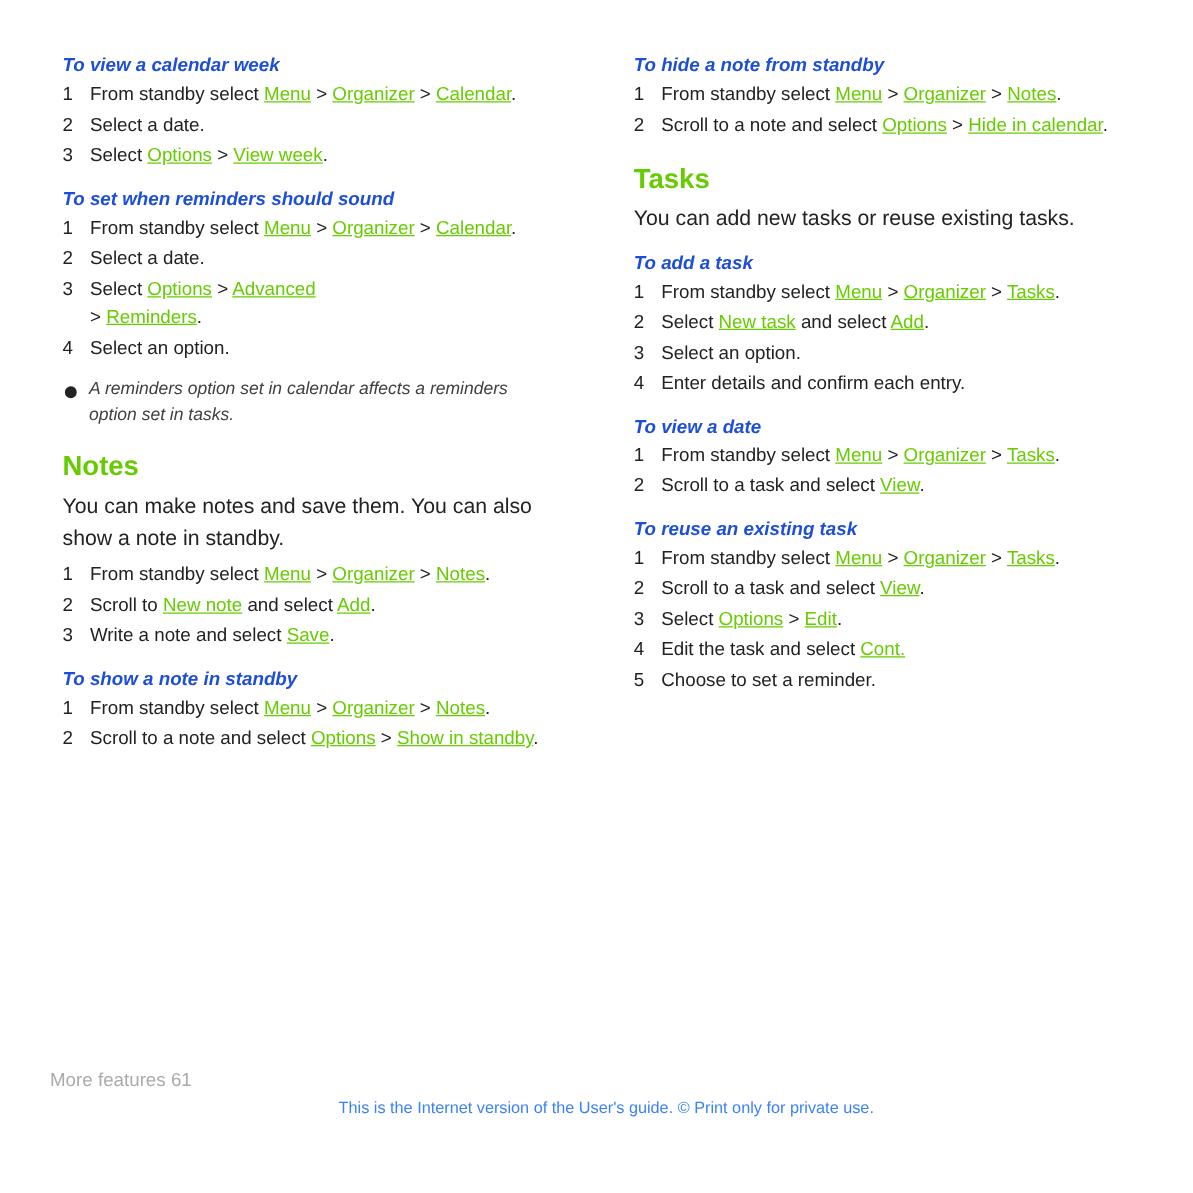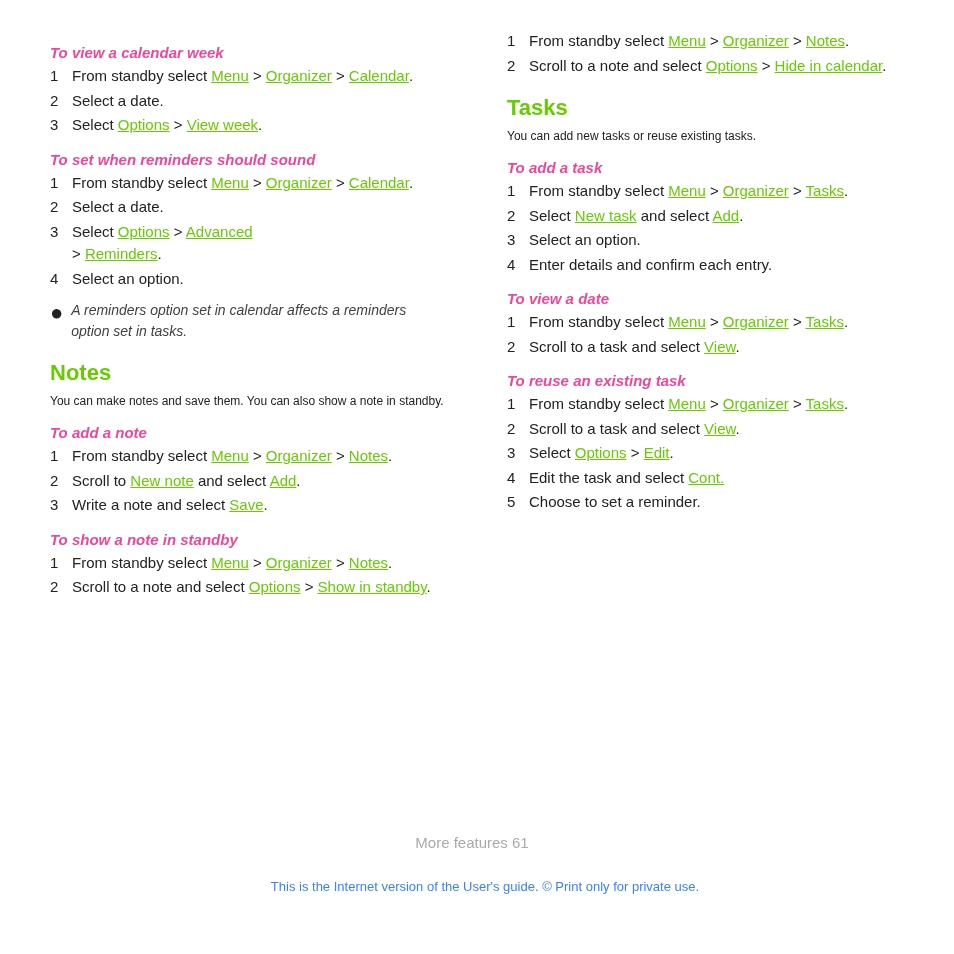--- a/index.html
+++ b/index.html
@@ -43,26 +43,26 @@
       font-size: 22px;
       font-weight: bold;
       color: #66cc00;
       margin-top: 18px;
       margin-bottom: 6px;
     }
     .subsection-title {
       font-style: italic;
       font-weight: bold;
       font-size: 15px;
-      color: #ec4899;
+      color: #1d4ed8;
       margin-top: 14px;
       margin-bottom: 4px;
     }
     .intro-text {
-      font-size: 12px;
+      font-size: 17px;
       color: #222;
       margin-bottom: 6px;
       line-height: 1.5;
     }
     ol {
       list-style: none;
       padding: 0;
       margin: 0;
     }
     ol li {
@@ -166,21 +166,20 @@
           <span class="note-bullet">●</span>
           <span class="note-text"><em>A reminders option set in calendar affects a reminders option set in tasks.</em></span>
         </div>
       </div>
 
       <div>
         <div class="section-title">Notes</div>
         <div class="intro-text">You can make notes and save them. You can also show a note in standby.</div>
 
         <div>
-          <div class="subsection-title">To add a note</div>
           <ol>
             <li>
               <span class="li-num">1</span>
               <span class="li-content">From standby select <span class="green">Menu</span> &gt; <span class="green">Organizer</span> &gt; <span class="green">Notes</span>.</span>
             </li>
             <li>
               <span class="li-num">2</span>
               <span class="li-content">Scroll to <span class="green">New note</span> and select <span class="green">Add</span>.</span>
             </li>
             <li>
@@ -203,20 +202,21 @@
             </li>
           </ol>
         </div>
       </div>
 
     </div>
 
     <div class="col">
 
       <div>
+        <div class="subsection-title">To hide a note from standby</div>
         <ol>
           <li>
             <span class="li-num">1</span>
             <span class="li-content">From standby select <span class="green">Menu</span> &gt; <span class="green">Organizer</span> &gt; <span class="green">Notes</span>.</span>
           </li>
           <li>
             <span class="li-num">2</span>
             <span class="li-content">Scroll to a note and select <span class="green">Options</span> &gt; <span class="green">Hide in calendar</span>.</span>
           </li>
         </ol>
@@ -287,20 +287,20 @@
             </li>
           </ol>
         </div>
 
       </div>
 
     </div>
   </div>
 
   <div style="margin-top: auto; padding-top: 20px;">
-    <div style="display:flex; justify-content:center; padding-right: 10px; margin-bottom: 22px;">
+    <div style="display:flex; justify-content:flex-start; padding-right: 10px; margin-bottom: 0;">
       <span class="footer-page">More features    61</span>
     </div>
     <div style="text-align:center;">
       <span class="footer-legal">This is the Internet version of the User's guide. © Print only for private use.</span>
     </div>
   </div>
 </div>
 
 </body></html>

